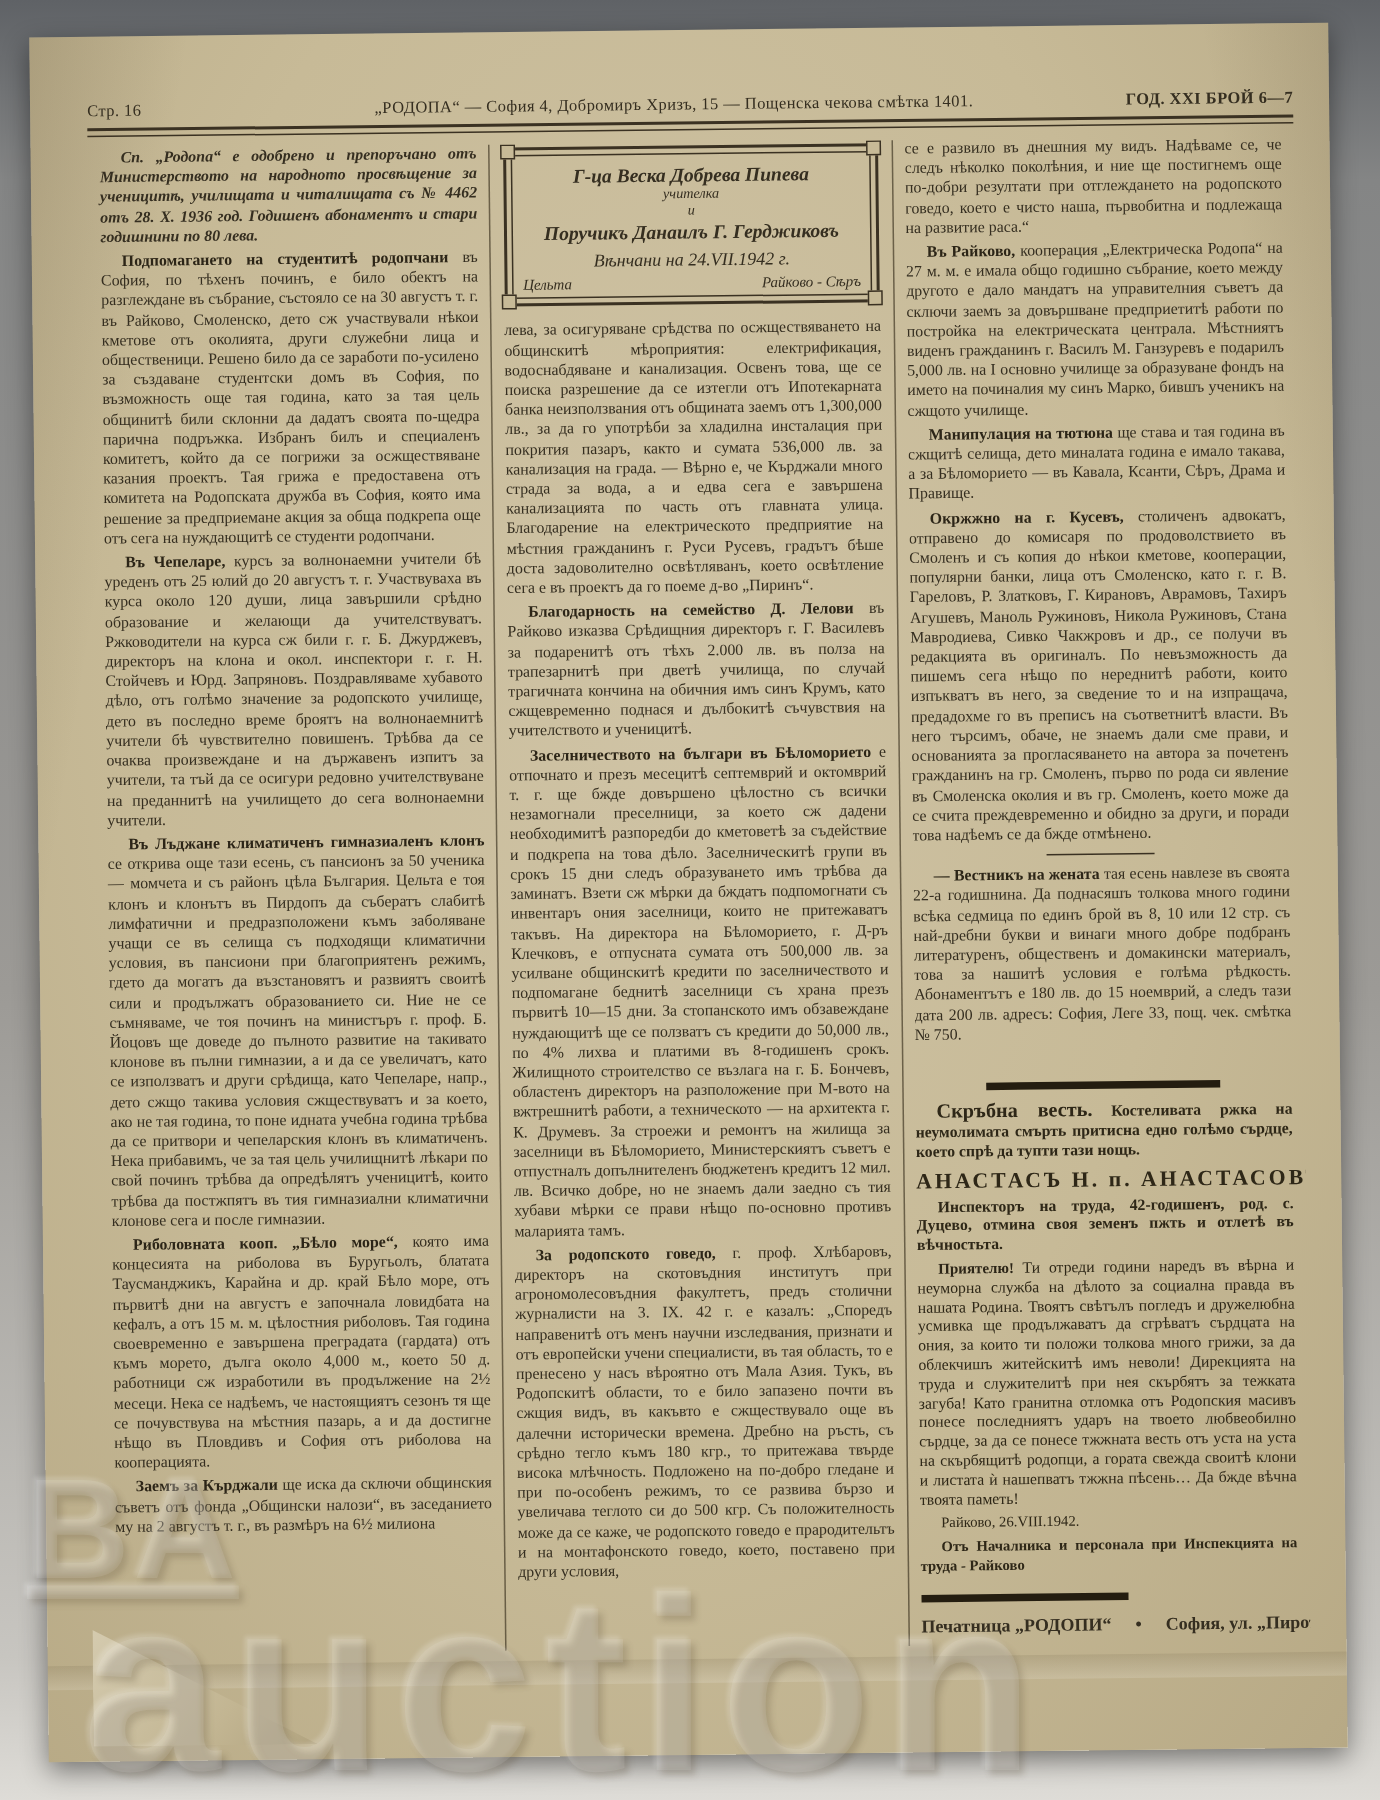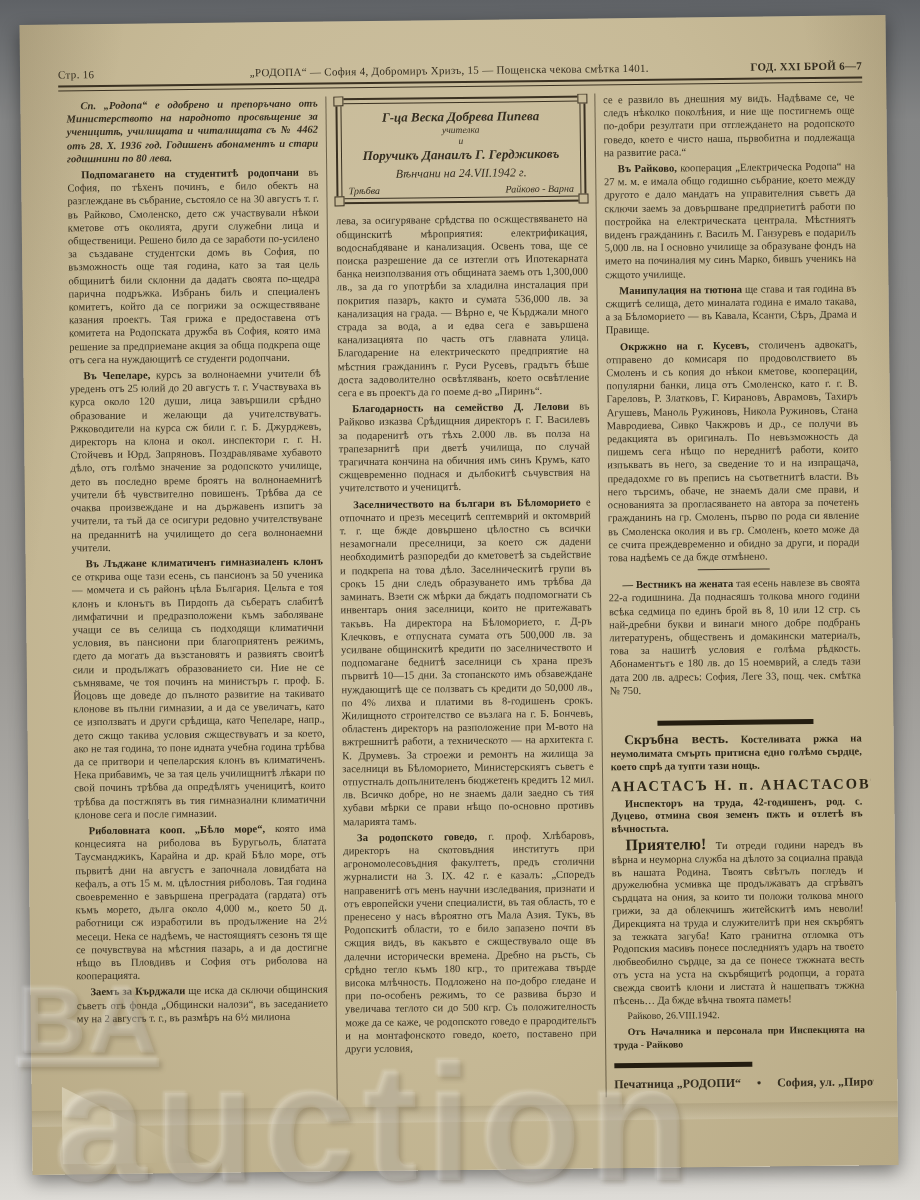--- a/index.html
+++ b/index.html
@@ -50,21 +50,21 @@
   .rule-obit{width:62%;margin:6px auto 8px auto;}
   .rule-imp{width:55%;margin:8px 40% 8px 0;}
   
   .obit{font-size:10.5px;line-height:12.8px;color:#2e2717;}
   .obit-intro{text-align:justify;margin:0 0 6px 0;}
   .obit-intro .oh{font-weight:bold;font-size:13.5px;}
   .obit-intro .ot{font-weight:bold;font-size:10.5px;}
   .obit-name{text-align:center;font-weight:bold;font-size:14.5px;letter-spacing:2px;margin:6px 0 5px 0;white-space:nowrap;}
   .obit-sub{font-weight:bold;text-align:justify;margin:0 0 6px 0;}
   .obit-friend{text-align:justify;text-indent:14px;margin:0 0 4px 0;}
-  .obit-friend strong{font-size:16px;}
+  .obit-friend strong{font-size:10px;}
   .obit-place{font-size:9.8px;margin:0 0 2px 16px;}
   .obit-from{font-weight:bold;font-size:9.8px;margin:0;}
   
   .imprint{display:flex;align-items:baseline;gap:16px;font-weight:bold;font-size:12px;padding:2px 0 6px 0;white-space:nowrap;}
   
   .crease{position:absolute;left:0;right:0;bottom:48px;height:16px;
     background:linear-gradient(180deg,rgba(60,48,28,0.10),rgba(255,255,255,0.14));}
   .fold{position:absolute;left:30px;bottom:10px;width:170px;height:95px;
     background:linear-gradient(130deg,#d9d0b6 0%,#c3b693 60%,#ab9d79 100%);
     clip-path:polygon(0 18%,88% 100%,0 100%);opacity:0.9;}
@@ -103,22 +103,22 @@
           <span class="wc tl"></span>
           <span class="wc tr"></span>
           <span class="wc bl"></span>
           <span class="wc br"></span>
           <div class="bx-name">Г-ца Веска Добрева Пипева</div>
           <div class="bx-small">учителка</div>
           <div class="bx-small">и</div>
           <div class="bx-name">Поручикъ Данаилъ Г. Герджиковъ</div>
           <div class="bx-wed">Вѣнчани на 24.VII.1942 г.</div>
           <div class="bx-row">
-            <span>Трѣбва</span>
-            <span>Райково - Варна</span>
+            <span>Цельта</span>
+            <span>Райково - Сѣръ</span>
           </div>
         </div>
         <p class="noind"><strong></strong><span>лева, за осигуряване срѣдства по осжществяването на общинскитѣ мѣроприятия: електрификация, водоснабдяване и канализация. Освенъ това, ще се поиска разрешение да се изтегли отъ Ипотекарната банка неизползвания отъ общината заемъ отъ 1,300,000 лв., за да го употрѣби за хладилна инсталация при покрития пазаръ, както и сумата 536,000 лв. за канализация на града. — Вѣрно е, че Кърджали много страда за вода, а и едва сега е завършена канализацията по часть отъ главната улица. Благодарение на електрическото предприятие на мѣстния гражданинъ г. Руси Русевъ, градътъ бѣше доста задоволително освѣтляванъ, което освѣтление сега е въ проектъ да го поеме д-во „Пиринъ“.</span></p>
         <p><strong>Благодарность на семейство Д. Лелови </strong><span>въ Райково изказва Срѣдищния директоръ г. Г. Василевъ за подаренитѣ отъ тѣхъ 2.000 лв. въ полза на трапезарнитѣ при дветѣ училища, по случай трагичната кончина на обичния имъ синъ Крумъ, като сжщевременно поднася и дълбокитѣ съчувствия на учителството и ученицитѣ.</span></p>
         <p><strong>Заселничеството на българи въ Бѣломорието </strong><span>е отпочнато и презъ месецитѣ септемврий и октомврий т. г. ще бжде довършено цѣлостно съ всички незамогнали преселници, за което сж дадени необходимитѣ разпоредби до кметоветѣ за съдействие и подкрепа на това дѣло. Заселническитѣ групи въ срокъ 15 дни следъ образуването имъ трѣбва да заминатъ. Взети сж мѣрки да бждатъ подпомогнати съ инвентаръ ония заселници, които не притежаватъ такъвъ. На директора на Бѣломорието, г. Д-ръ Клечковъ, е отпусната сумата отъ 500,000 лв. за усилване общинскитѣ кредити по заселничеството и подпомагане беднитѣ заселници съ храна презъ първитѣ 10—15 дни. За стопанското имъ обзавеждане нуждающитѣ ще се ползватъ съ кредити до 50,000 лв., по 4% лихва и платими въ 8-годишенъ срокъ. Жилищното строителство се възлага на г. Б. Бончевъ, областенъ директоръ на разположение при М-вото на вжтрешнитѣ работи, а техническото — на архитекта г. К. Друмевъ. За строежи и ремонтъ на жилища за заселници въ Бѣломорието, Министерскиятъ съветъ е отпустналъ допълнителенъ бюджетенъ кредитъ 12 мил. лв. Всичко добре, но не знаемъ дали заедно съ тия хубави мѣрки се прави нѣщо по-основно противъ маларията тамъ.</span></p>
         <p><strong>За родопското говедо, </strong><span>г. проф. Хлѣбаровъ, директоръ на скотовъдния институтъ при агрономолесовъдния факултетъ, предъ столични журналисти на 3. IX. 42 г. е казалъ: „Споредъ направенитѣ отъ менъ научни изследвания, признати и отъ европейски учени специалисти, въ тая область, то е пренесено у насъ вѣроятно отъ Мала Азия. Тукъ, въ Родопскитѣ области, то е било запазено почти въ сжщия видъ, въ какъвто е сжществувало още въ далечни исторически времена. Дребно на ръсть, съ срѣдно тегло къмъ 180 кгр., то притежава твърде висока млѣчность. Подложено на по-добро гледане и при по-особенъ режимъ, то се развива бързо и увеличава теглото си до 500 кгр. Съ положителность може да се каже, че родопското говедо е прародительтъ и на монтафонското говедо, което, поставено при други условия,</span></p>
       </div>
 
       <div class="col col3">
         <div class="c3news">

